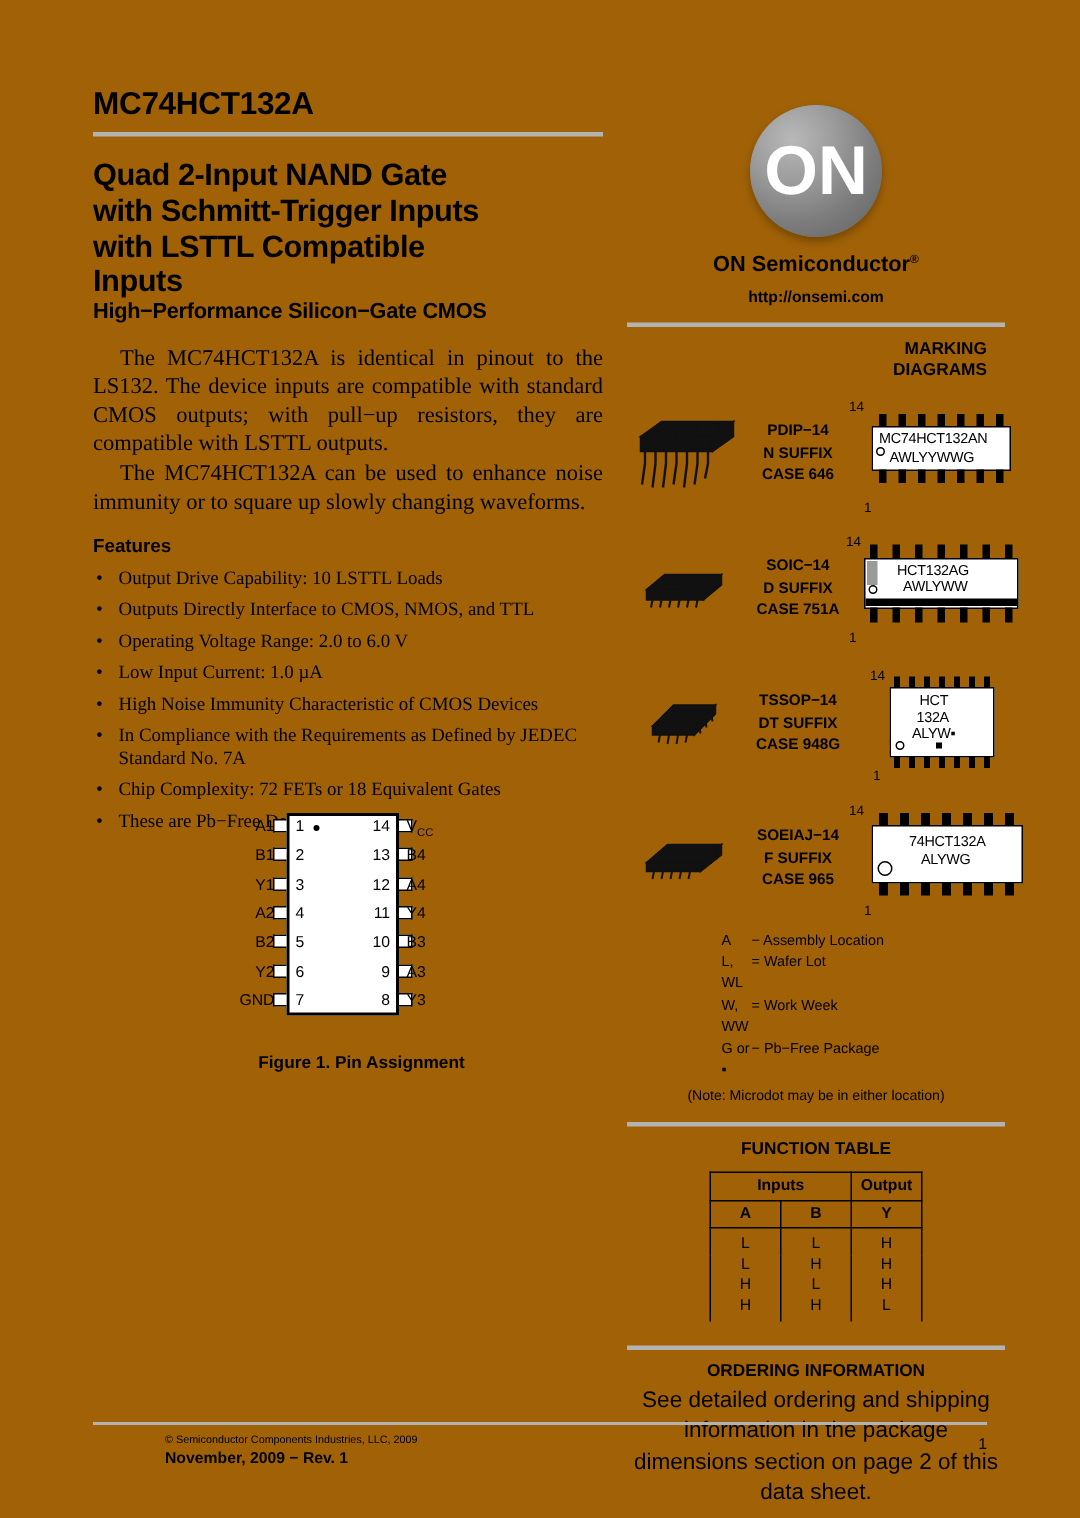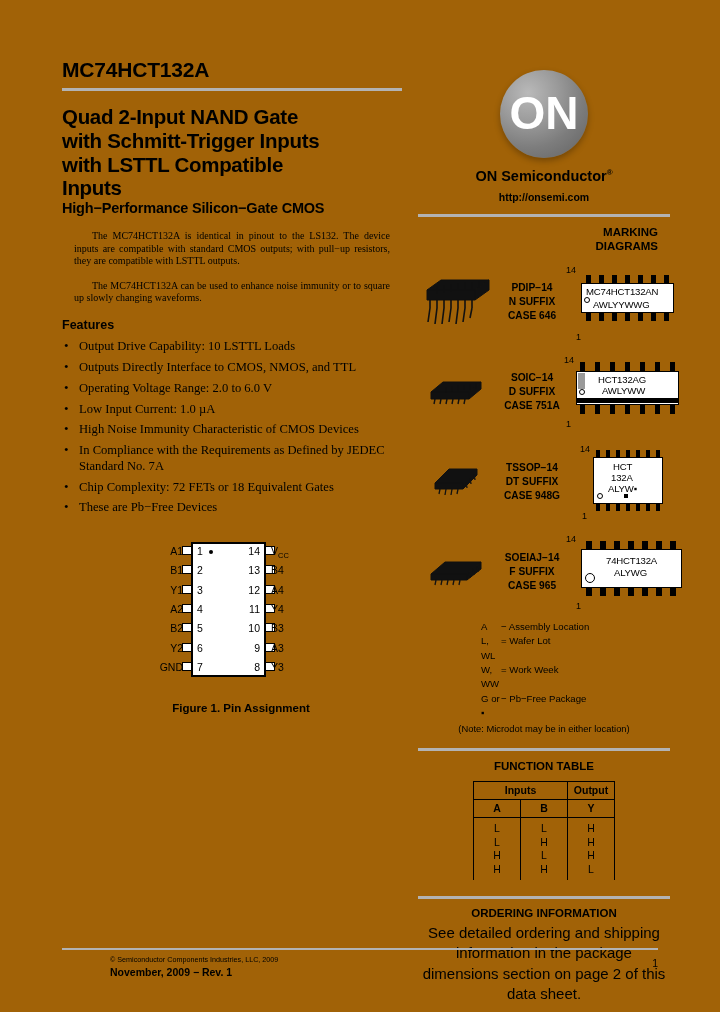--- a/index.html
+++ b/index.html
@@ -44,25 +44,25 @@
     margin-top: 14px;
     letter-spacing: -0.3px;
   }
   .subtitle {
     font-family: "Liberation Sans", sans-serif;
     font-weight: bold;
     font-size: 14.5px;
     letter-spacing: -0.2px;
   }
   .body-para {
-    font-size: 10px;
+    font-size: 15px;
     line-height: 1.26;
     text-align: justify;
     text-indent: 18px;
-    margin: 12px;
+    margin: 0;
   }
   .para-wrap { margin-top: 14px; }
   .para-wrap p + p { margin-top: 1px; }
 
   .features-head {
     font-family: "Liberation Sans", sans-serif;
     font-weight: bold;
     font-size: 12.5px;
     margin-top: 13px;
   }

